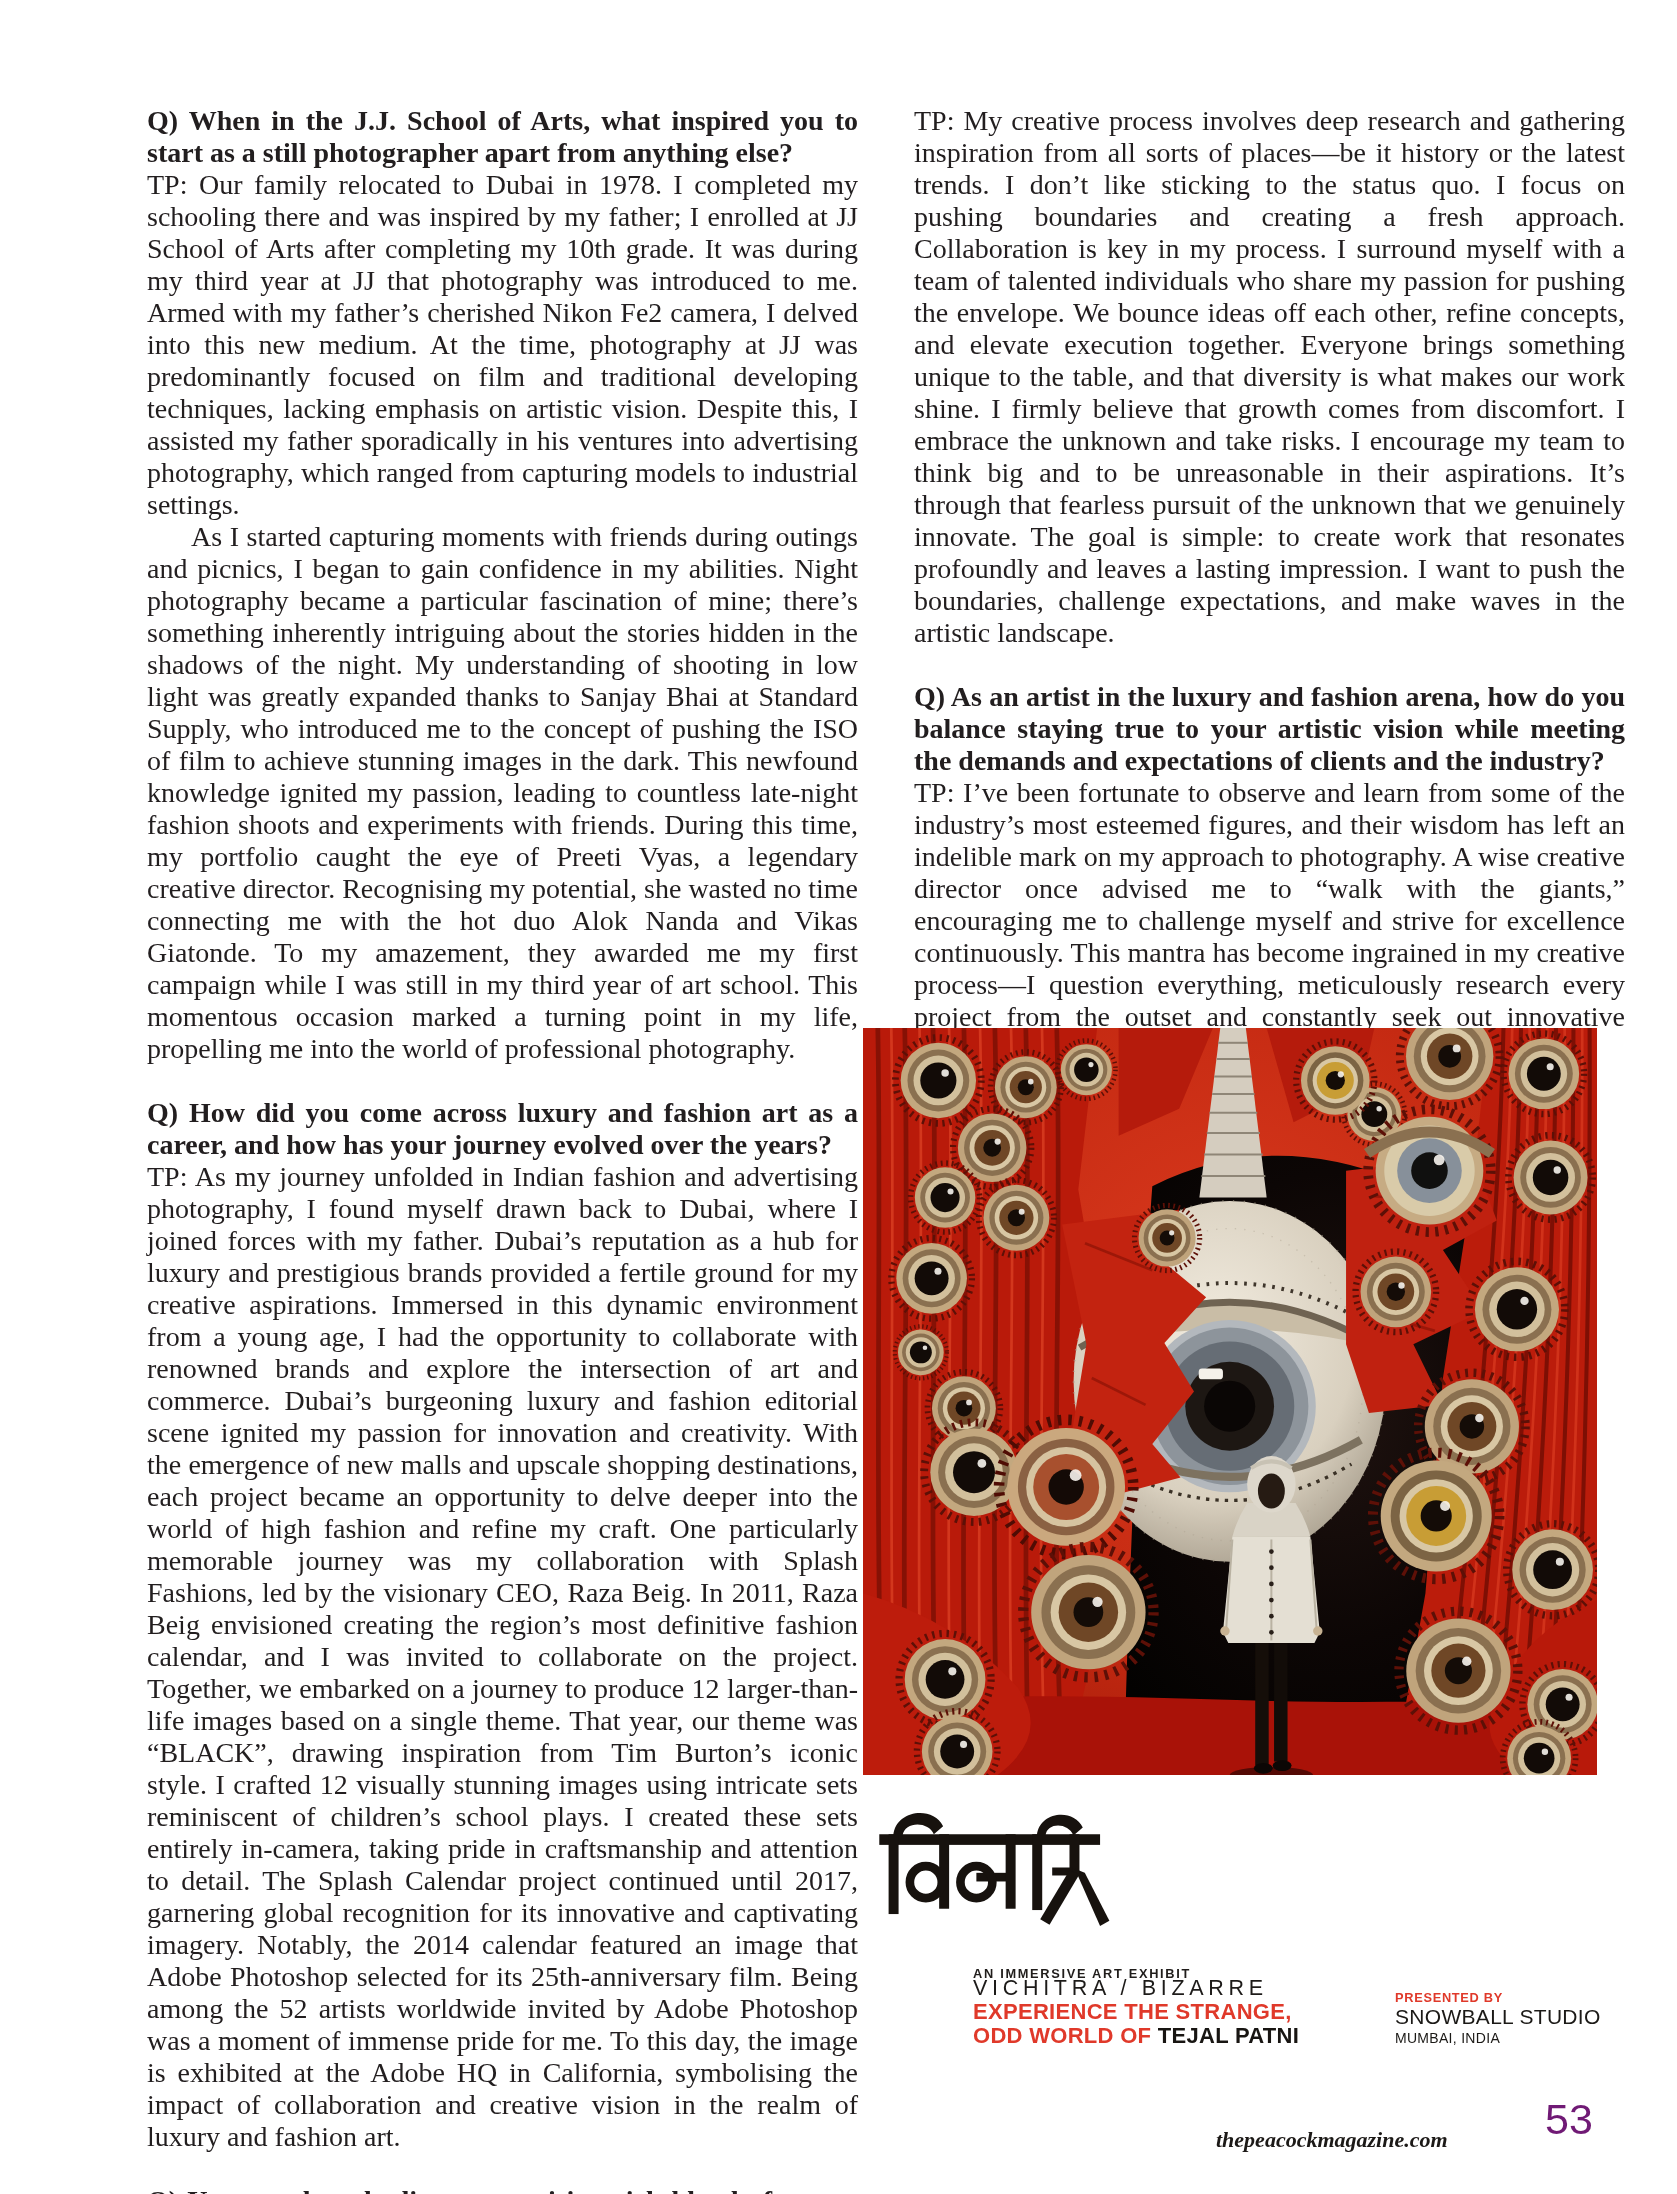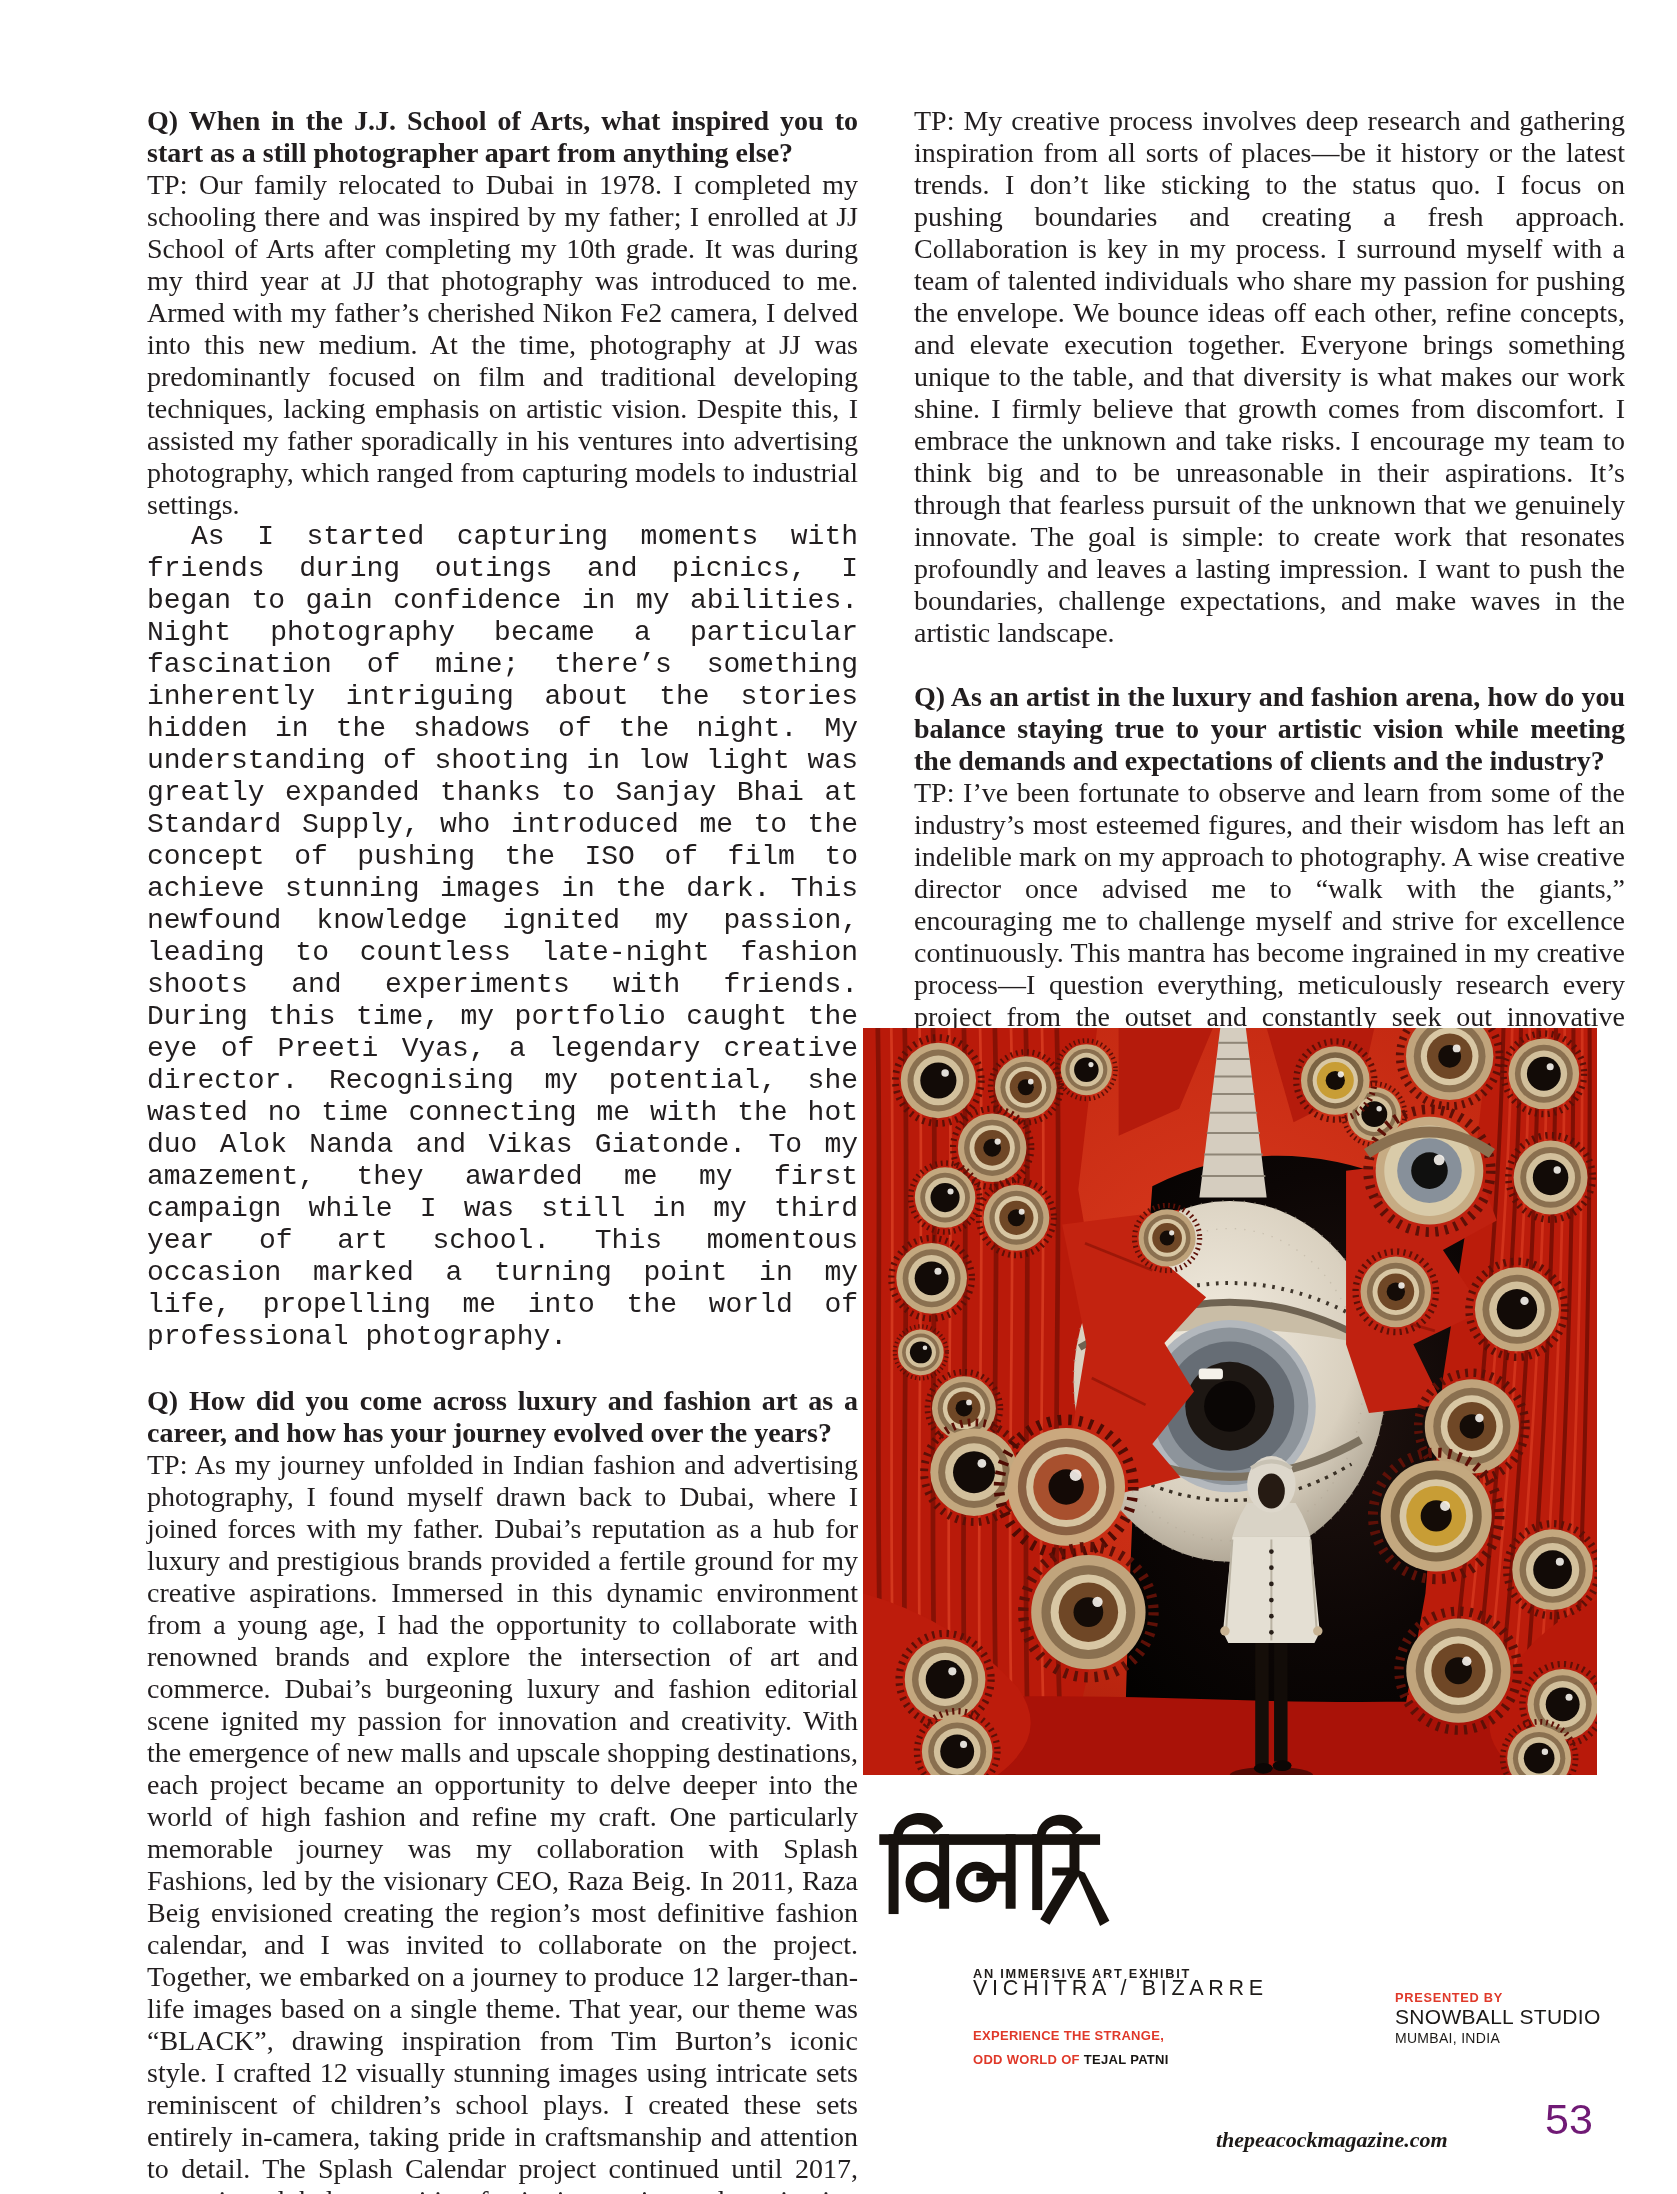--- a/index.html
+++ b/index.html
@@ -8,34 +8,34 @@
     font-family:"Liberation Serif","DejaVu Serif",serif;color:#221e1f;
     -webkit-font-smoothing:antialiased;
   }
   .page{position:absolute;inset:0;overflow:hidden;}
   .col{position:absolute;width:711px;text-align:justify;font-size:28px;line-height:32px;margin-left:46px;}
   .col-left{left:101px;top:105px;}
   .col-right{left:868px;top:105px;}
   .col p{margin:0;}
   .col p.q{font-weight:700;}
   .col p.gap{margin-top:32px;}
-  .col p.indent{text-indent:44px;font-family:Liberation Mono, monospace;}
+  .col p.indent{text-indent:44px;}
 
   .artwork{position:absolute;left:863px;top:1028px;width:734px;height:747px;margin:0;}
   .artwork svg{display:block;width:100%;height:100%;}
 
   .logo{position:absolute;left:875px;top:1801px;width:240px;height:133px;}
   .logo svg{display:block;width:100%;height:100%;}
 
   .brand-title{position:absolute;left:973px;top:1940px;font-family:"Liberation Sans","DejaVu Sans",sans-serif;
     font-size:21.5px;letter-spacing:4.7px;color:#1d1b19;font-weight:400;margin-top:36px;}
   .brand-sub{position:absolute;left:973px;top:1966px;font-family:"Liberation Sans","DejaVu Sans",sans-serif;
     font-size:12.8px;letter-spacing:1.7px;color:#201d1b;font-weight:700;}
   .tagline{position:absolute;left:973px;top:2000px;font-family:"Liberation Sans","DejaVu Sans",sans-serif;
-    font-size:13px;line-height:23.6px;font-weight:700;letter-spacing:0.3px;margin-top:24px;}
+    font-size:22px;line-height:23.6px;font-weight:700;letter-spacing:0.3px;}
   .red{color:#e0392a;}
   .tag-name{color:#181512;}
   .presented{position:absolute;left:1395px;top:1990px;font-family:"Liberation Sans","DejaVu Sans",sans-serif;}
   .presented-by{font-size:12.8px;font-weight:700;letter-spacing:0.7px;color:#e0392a;}
   .studio{font-size:21px;color:#1b1916;letter-spacing:0.3px;margin-top:0;}
   .location{font-size:14px;color:#1b1916;letter-spacing:0.3px;margin-top:1.3px;}
 
   .footer-site{position:absolute;left:1216px;top:2127px;width:256px;
     font-family:"Liberation Serif","DejaVu Serif",serif;font-style:italic;font-weight:700;
     font-size:22px;color:#1c1917;}

